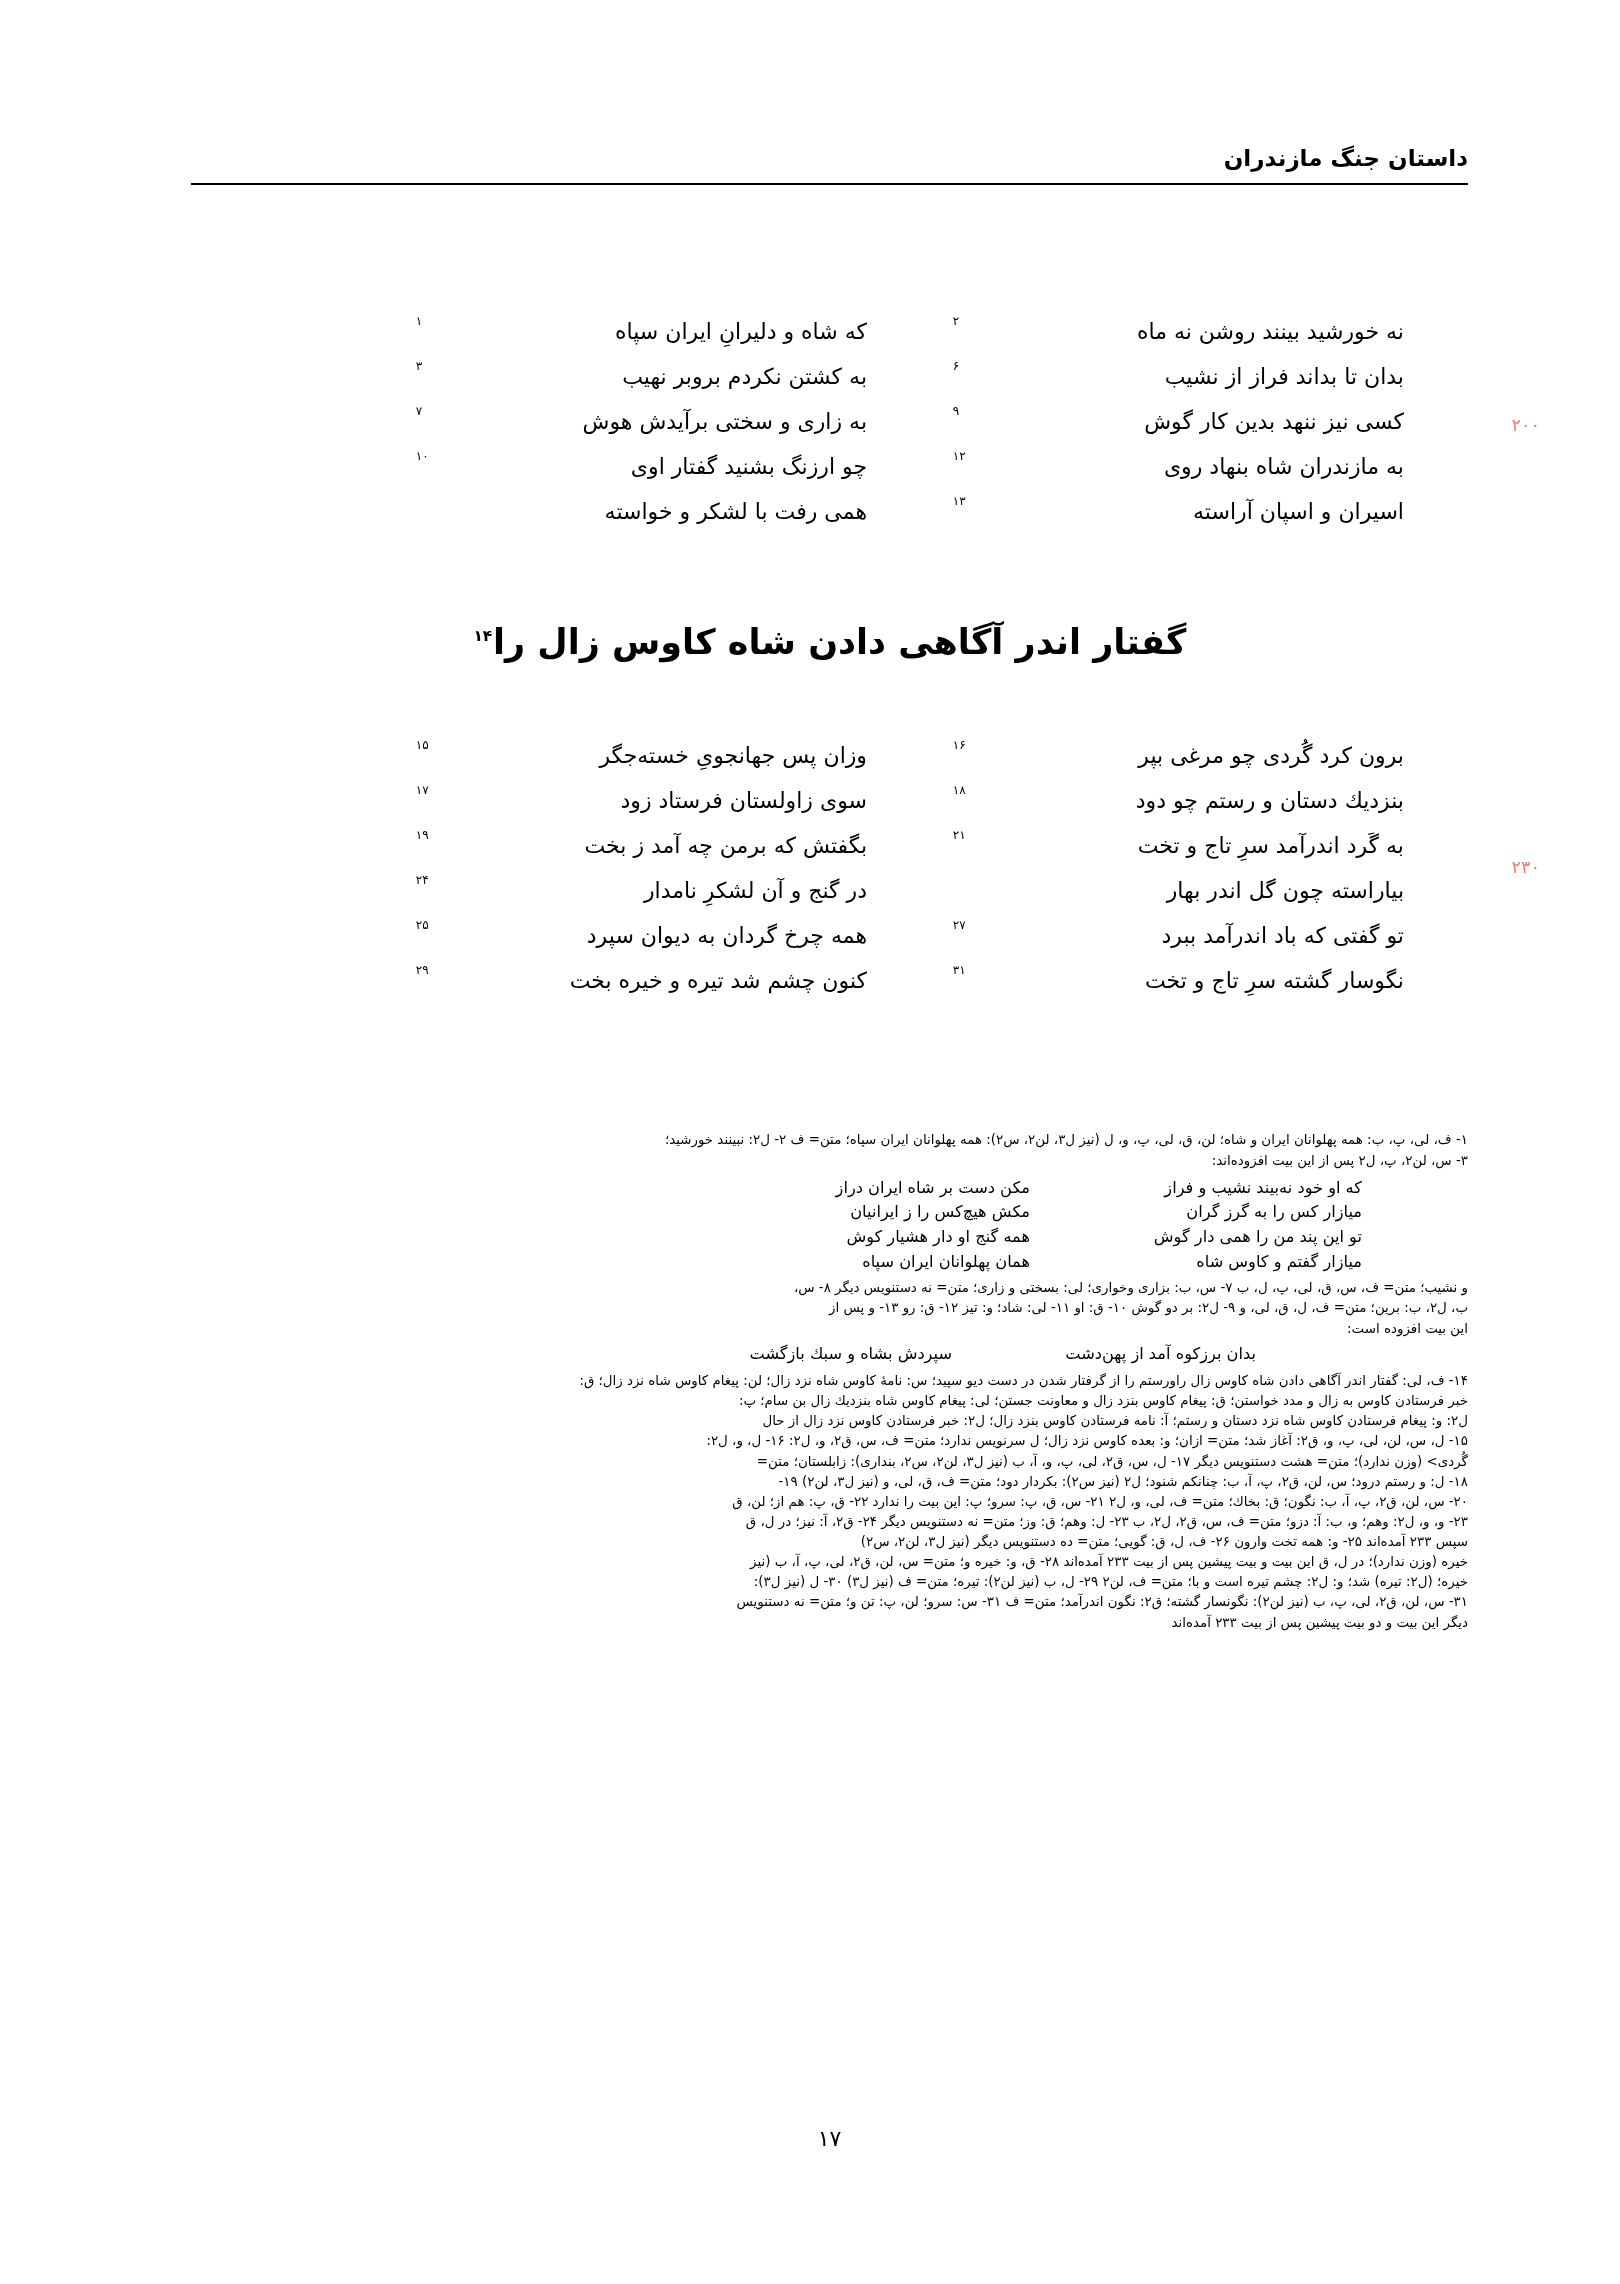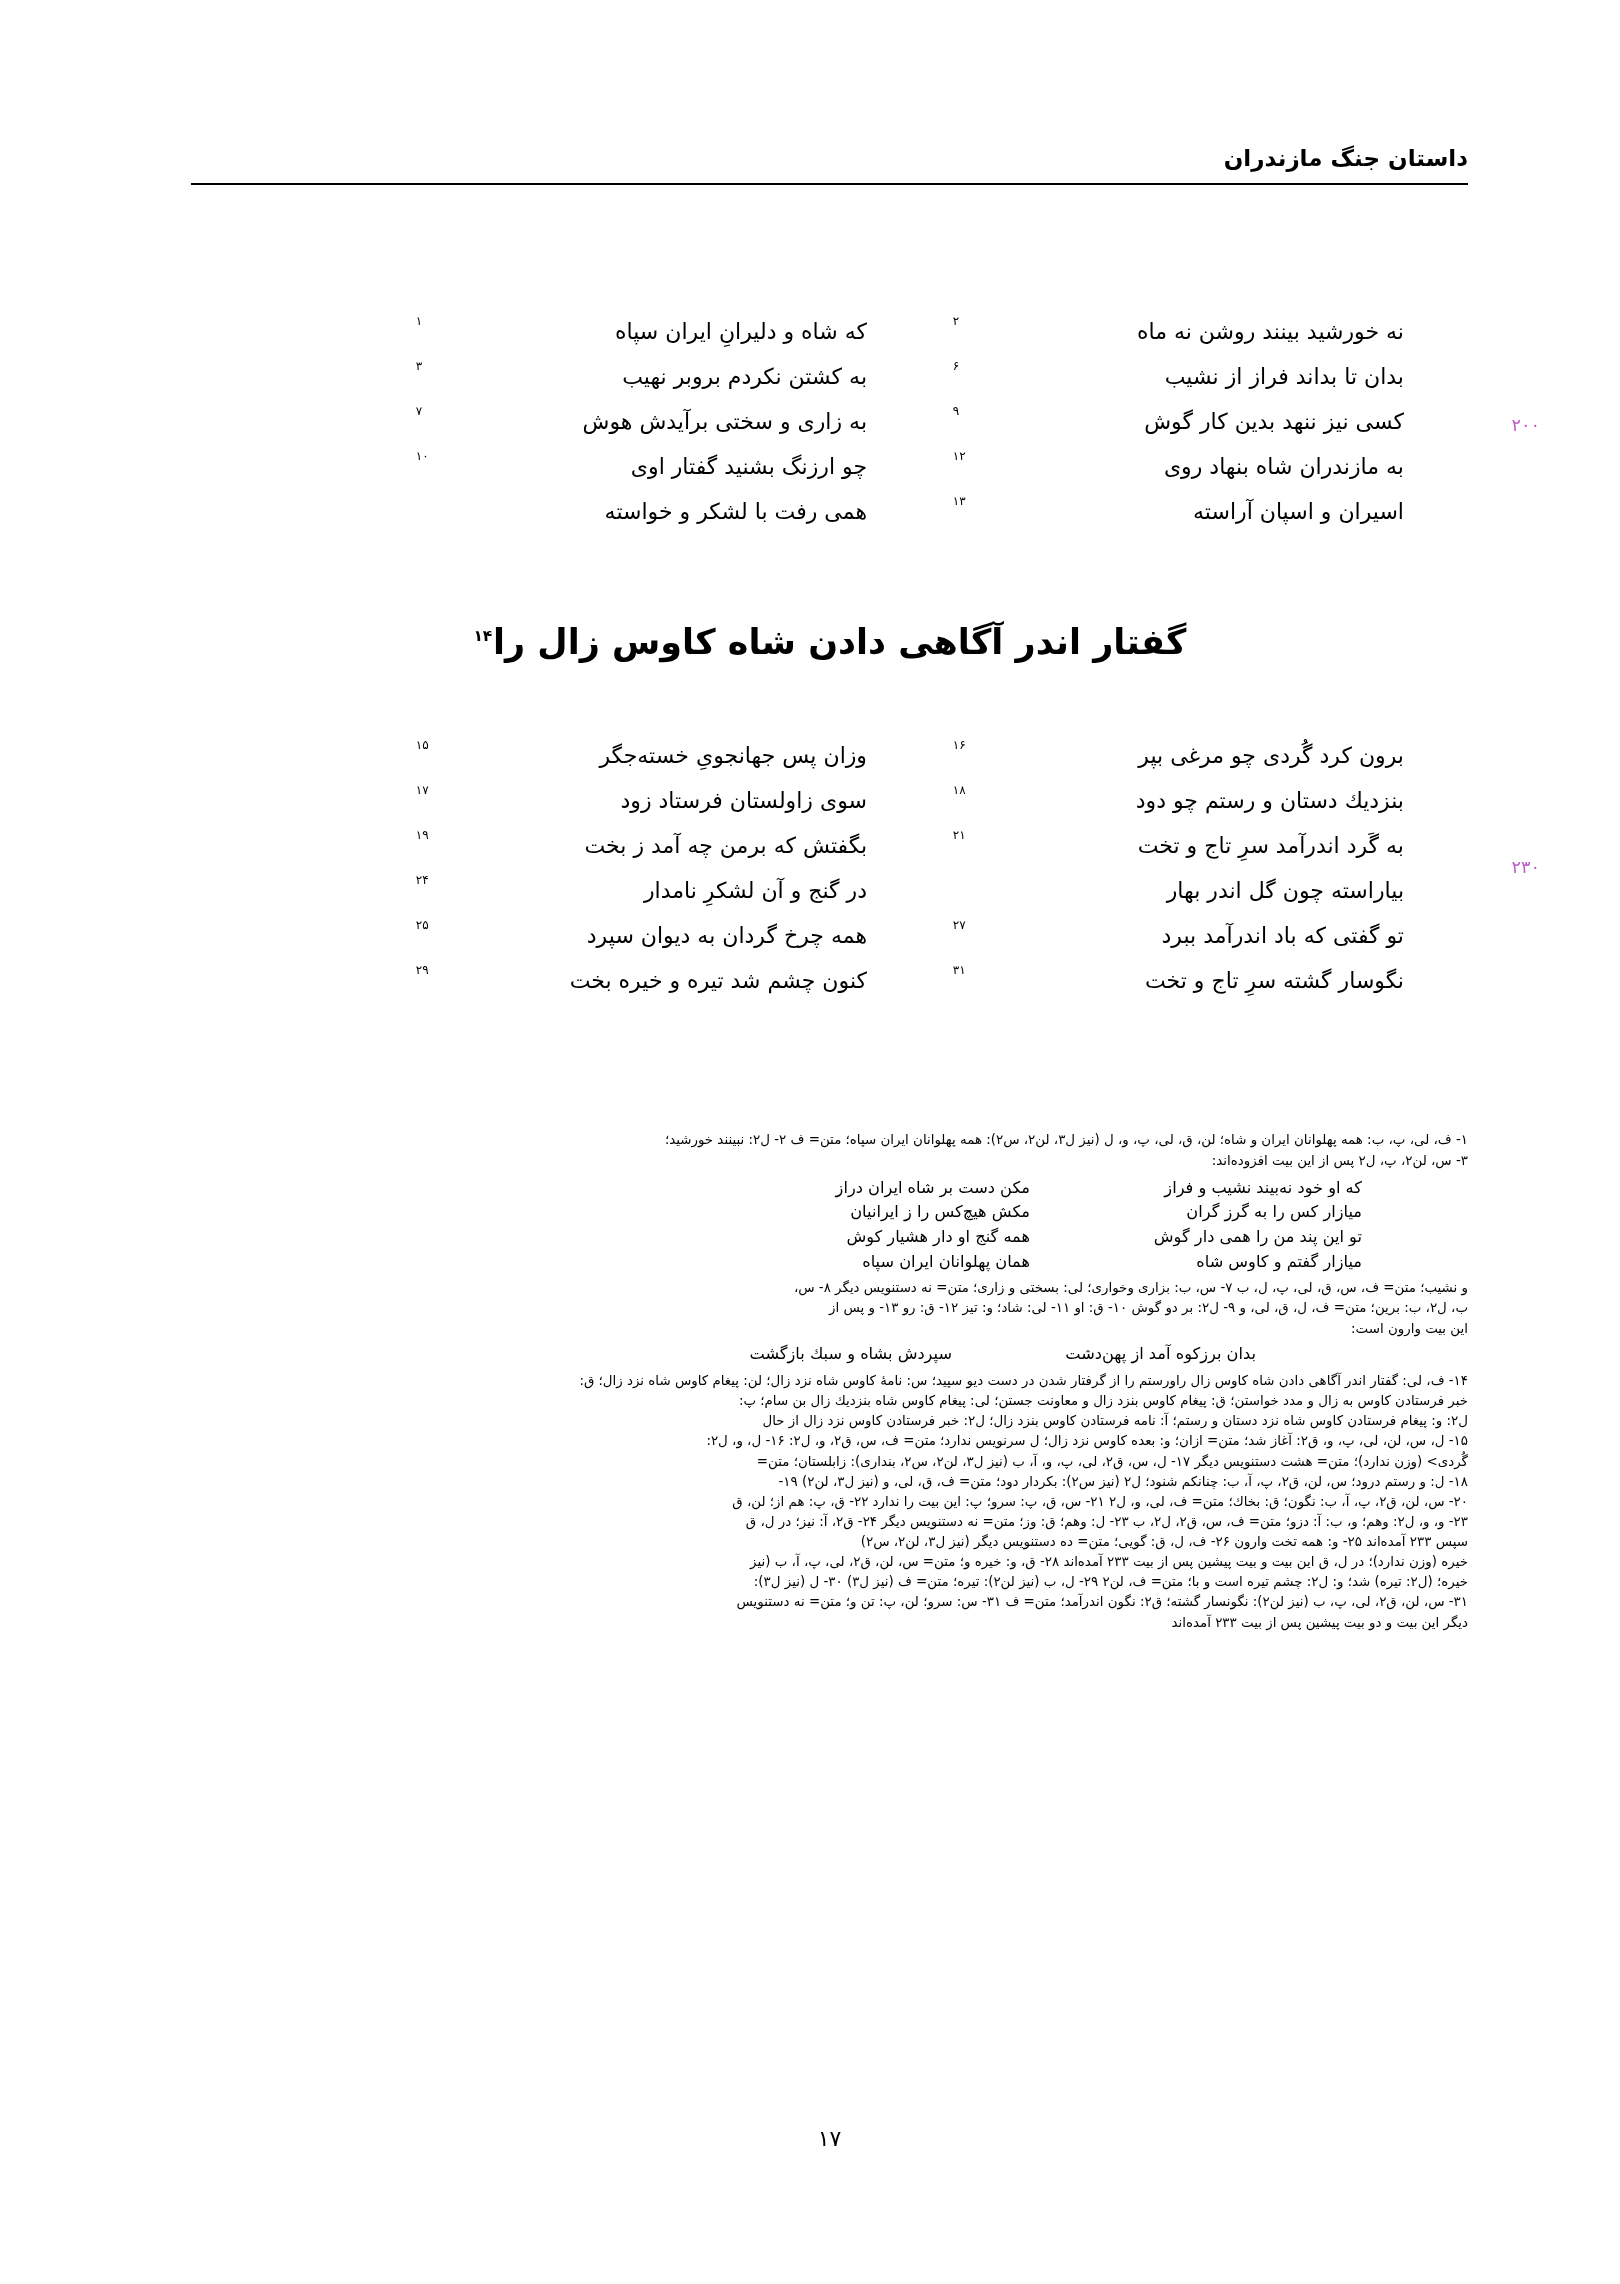--- a/index.html
+++ b/index.html
@@ -75,21 +75,21 @@
     font-size: 12px;
     vertical-align: super;
     line-height: 0;
     margin: 0 0.7px;
     font-weight: normal;
   }
   .linenum {
     position: absolute;
     right: -72px;
     font-size: 17.7px;
-    color: #a21caf;
+    color: #ef4444;
     opacity: .72;
     white-space: nowrap;
     letter-spacing: 1.4px;
   }
 
   
   .section-heading {
     position: absolute;
     left: 152px;
     right: 152px;
@@ -310,21 +310,21 @@
         <div class="vh">همه گنج او دار هشیار کوش</div>
       </div>
       <div class="app-verse">
         <div class="vh vh2">میازار گفتم و کاوس شاه</div>
         <div class="vh">همان پهلوانان ایران سپاه</div>
       </div>
     </div>
 
     <div class="app-line tight">و نشیب؛ متن= ف، س، ق، لی، پ، ل، ب      ۷- س، ب: بزاری وخواری؛ لی: بسختی و زاری؛ متن= نه دستنویس دیگر      ۸- س،</div>
     <div class="app-line tight">ب، ل۲، ب: برین؛ متن= ف، ل، ق، لی، و      ۹- ل۲: بر دو گوش      ۱۰- ق: او      ۱۱- لی: شاد؛ و: تیز      ۱۲- ق: رو      ۱۳- و پس از</div>
-    <div class="app-line tight">این بیت وارون است:</div>
+    <div class="app-line tight">این بیت افزوده است:</div>
 
     <div class="app-verse-block wide">
       <div class="app-verse">
         <div class="vh">بدان برزکوه آمد از پهن‌دشت</div>
         <div class="vh">سپردش بشاه و سبك بازگشت</div>
       </div>
     </div>
 
     <div class="app-line tight">۱۴- ف، لی: گفتار اندر آگاهی دادن شاه کاوس زال راورستم را از گرفتار شدن در دست دیو سپید؛ س: نامهٔ کاوس شاه نزد زال؛ لن: پیغام کاوس شاه نزد زال؛ ق:</div>
     <div class="app-line tight">خبر فرستادن کاوس به زال و مدد خواستن؛ ق: پیغام کاوس بنزد زال و معاونت جستن؛ لی: پیغام کاوس شاه بنزدیك زال بن سام؛ پ:</div>

